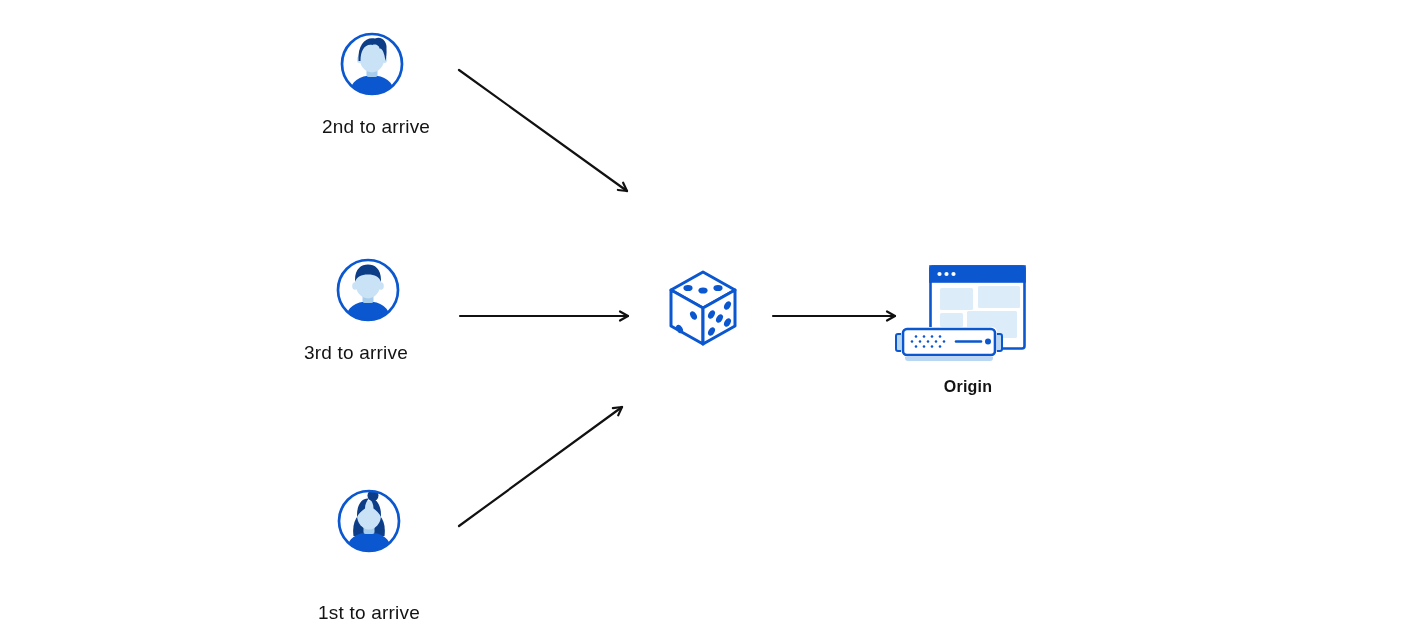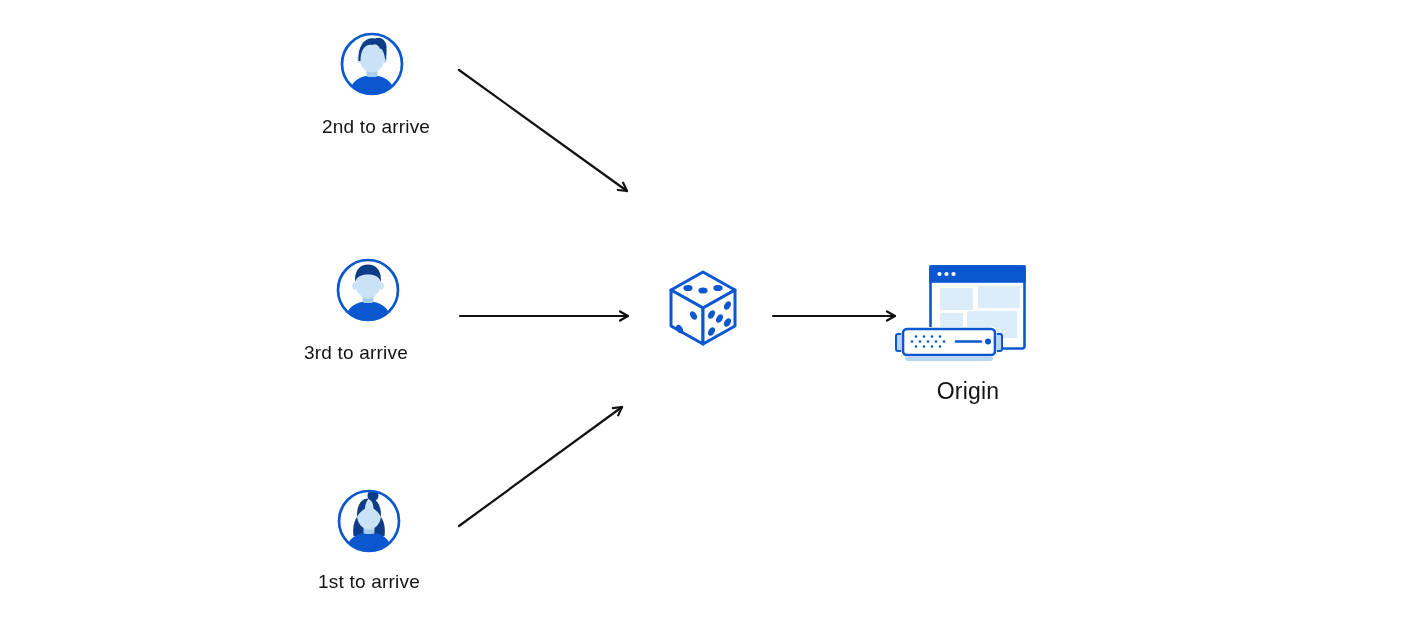--- a/index.html
+++ b/index.html
@@ -15,21 +15,21 @@
   .abs { position: absolute; }
   .node-label {
     position: absolute;
     transform: translateX(-50%);
     font-size: 19px;
     line-height: 1.15;
     color: var(--text, #131313);
     white-space: nowrap;
     letter-spacing: 0.2px;
   }
-  .origin-label { font-size: 23px; }
+  .origin-label { font-size: 16px; font-weight: bold; }
   svg { display: block; }
 </style>
 </head>
 <body>
 
 <div class="canvas">
 
   <svg class="abs" style="left:0;top:0" width="1405" height="633" viewBox="0 0 1405 633">
     <defs>
       <marker id="ah" viewBox="0 0 14 14" refX="11" refY="7" markerWidth="14" markerHeight="14" orient="auto" markerUnits="userSpaceOnUse">
@@ -93,21 +93,21 @@
       <path d="M17.5,48 C13,14 53,14 48.5,48 Z" fill="var(--hair)"></path>
       <path d="M33,44.5 C20,44.5 10,51 10,66 L56,66 C56,51 46,44.5 33,44.5 Z" fill="var(--accent)"></path>
       <rect x="27.5" y="33" width="11" height="13" rx="2" fill="var(--skin-shadow)"></rect>
       <ellipse cx="33" cy="27" rx="12" ry="14.5" fill="var(--skin)"></ellipse>
       <path d="M21,29 C20.5,15 27,9.5 33,10.5 C30.5,13 29,16.5 29,20.5 C26,22.5 22.5,25.5 21,29 Z" fill="var(--hair)"></path>
       <path d="M45,29 C45.5,15 39,9.5 33.5,10.5 C36,13 37.5,16.5 37.5,20.5 C40.5,22.5 43.5,25.5 45,29 Z" fill="var(--hair)"></path>
       <circle cx="37" cy="7.5" r="5.5" fill="var(--hair)"></circle>
     </g>
     <circle cx="33" cy="33" r="30" fill="none" stroke="var(--accent)" stroke-width="2.7"></circle>
   </svg>
-  <div class="node-label" style="left:369px;top:571px">1st to arrive</div>
+  <div class="node-label" style="left:369px;top:602px">1st to arrive</div>
 
   <svg class="abs" style="left:668px;top:269px" width="70" height="78" viewBox="0 0 70 78">
     <g stroke="var(--accent)" stroke-width="3" stroke-linejoin="round" fill="#ffffff">
       <path d="M35,3 L67,21 L35,39 L3,21 Z"></path>
       <path d="M3,21 L35,39 L35,75 L3,57 Z"></path>
       <path d="M35,39 L67,21 L67,57 L35,75 Z"></path>
     </g>
     <g fill="var(--accent)">
       <ellipse cx="20" cy="19" rx="4.6" ry="3.1"></ellipse>
       <ellipse cx="35" cy="21.5" rx="4.6" ry="3.1"></ellipse>

